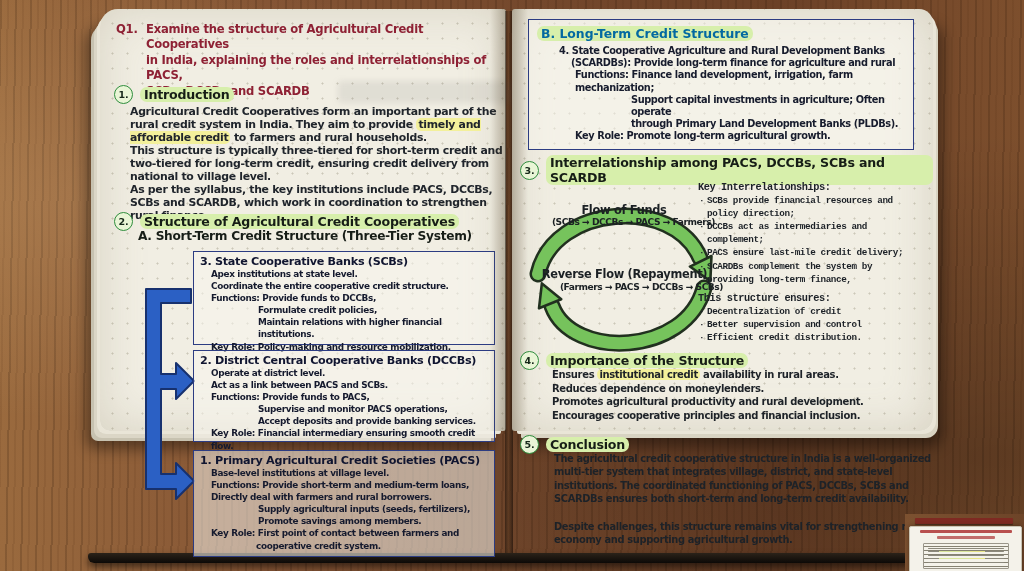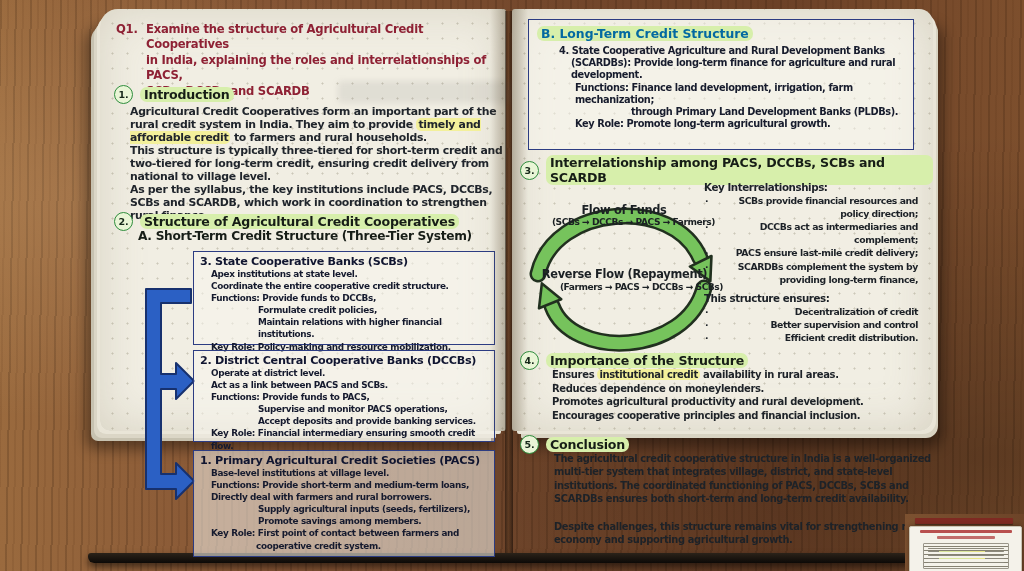--- a/index.html
+++ b/index.html
@@ -65,21 +65,21 @@
   .boxB .bh{font-size:12.4px;color:#0369a1;margin-bottom:4px;}
 
   
   .flow-title{font-size:11.4px;letter-spacing:-0.3px;color:#1b2024;text-align:center;}
   .flow-path{font-size:9.1px;letter-spacing:-0.45px;color:#1b2024;text-align:right;}
 
   
   .klist{font-size:9.3px;line-height:13.1px;letter-spacing:-0.42px;color:#1c2127;}
   .klist .kt{font-size:10.3px;}
   .klist ul{margin:0;padding:0;list-style:none;}
-  .klist li{padding-left:9px;position:relative;text-align:right;}
+  .klist li{padding-left:9px;position:relative;}
   .klist li::before{content:"·";position:absolute;left:1px;}
 
   .imp-line{font-size:10px;line-height:13.5px;letter-spacing:-0.35px;color:#1d2228;}
   .conc-p{font-size:9.9px;line-height:13.3px;letter-spacing:-0.35px;color:#1d2228;width:396px;}
 
   
   .inset{position:absolute;left:905px;top:514px;width:119px;height:57px;overflow:hidden;
     background:linear-gradient(90deg,#7c5130,#6d4428);}
   .inset .strip{position:absolute;left:10px;top:4px;width:98px;height:6px;background:#7e2a22;border-radius:1px;box-shadow:0 1px 1px rgba(0,0,0,.4);}
   .inset .card{position:absolute;left:4px;top:12px;width:111px;height:45px;background:#f4f2ea;
@@ -168,22 +168,22 @@
   </div>
 
   <div class="spine"></div>
 
   <div class="page right">
 
     <div class="boxB">
       <div class="bh"><span class="hl-g">B. Long-Term Credit Structure</span></div>
       <div class="bl m0">4. State Cooperative Agriculture and Rural Development Banks</div>
       <div class="bl m1">(SCARDBs): Provide long-term finance for agriculture and rural</div>
-      <div class="bl m1">development.</div>
       <div class="bl m2">Functions: Finance land development, irrigation, farm mechanization;</div>
+      <div class="bl m3">Support capital investments in agriculture; Often operate</div>
       <div class="bl m3">through Primary Land Development Banks (PLDBs).</div>
       <div class="bl m2">Key Role: Promote long-term agricultural growth.</div>
     </div>
 
     <div class="abs sec-head" style="left:8px;top:146px;">
       <span class="cnum">3.</span>
       <span class="hl-g">Interrelationship among PACS, DCCBs, SCBs and SCARDB</span>
     </div>
 
     <svg class="abs" style="left:12px;top:165px;" width="200" height="182" viewBox="0 0 200 182">
@@ -200,21 +200,21 @@
         <g transform="translate(25,127) rotate(-112)">
           <polygon points="-3,-12 19,0 -3,12" fill="#76c35c" stroke="#21301f" stroke-width="2.6" stroke-linejoin="round"></polygon>
         </g>
       </g>
     </svg>
     <div class="abs flow-title" style="left:32px;top:194px;width:160px;">Flow of Funds</div>
     <div class="abs flow-path" style="left:18px;top:208px;width:185px;">(SCBs → DCCBs → PACS → Farmers)</div>
     <div class="abs flow-title" style="left:25px;top:258px;width:175px;">Reverse Flow (Repayment)</div>
     <div class="abs flow-path" style="left:26px;top:273px;width:185px;">(Farmers → PACS → DCCBs → SCBs)</div>
 
-    <div class="abs klist" style="left:192px;top:172px;width:214px;">
+    <div class="abs klist" style="left:186px;top:172px;width:214px;font-family:Liberation Mono, monospace;">
       <div class="kt">Key Interrelationships:</div>
       <ul>
         <li>SCBs provide financial resources and policy direction;</li>
         <li>DCCBs act as intermediaries and complement;</li>
         <li>PACS ensure last-mile credit delivery;</li>
         <li>SCARDBs complement the system by providing long-term finance,</li>
       </ul>
       <div class="kt" style="margin-top:6px;">This structure ensures:</div>
       <ul>
         <li>Decentralization of credit</li>

